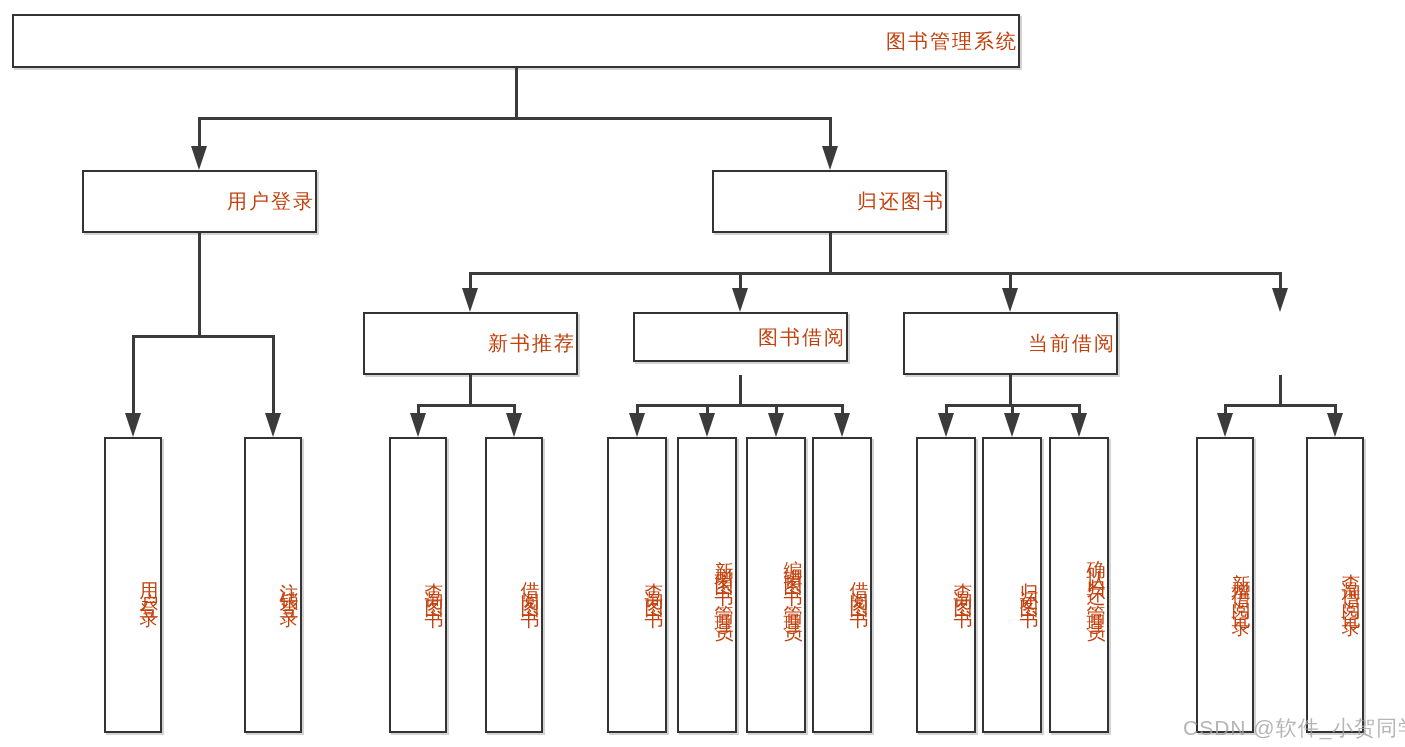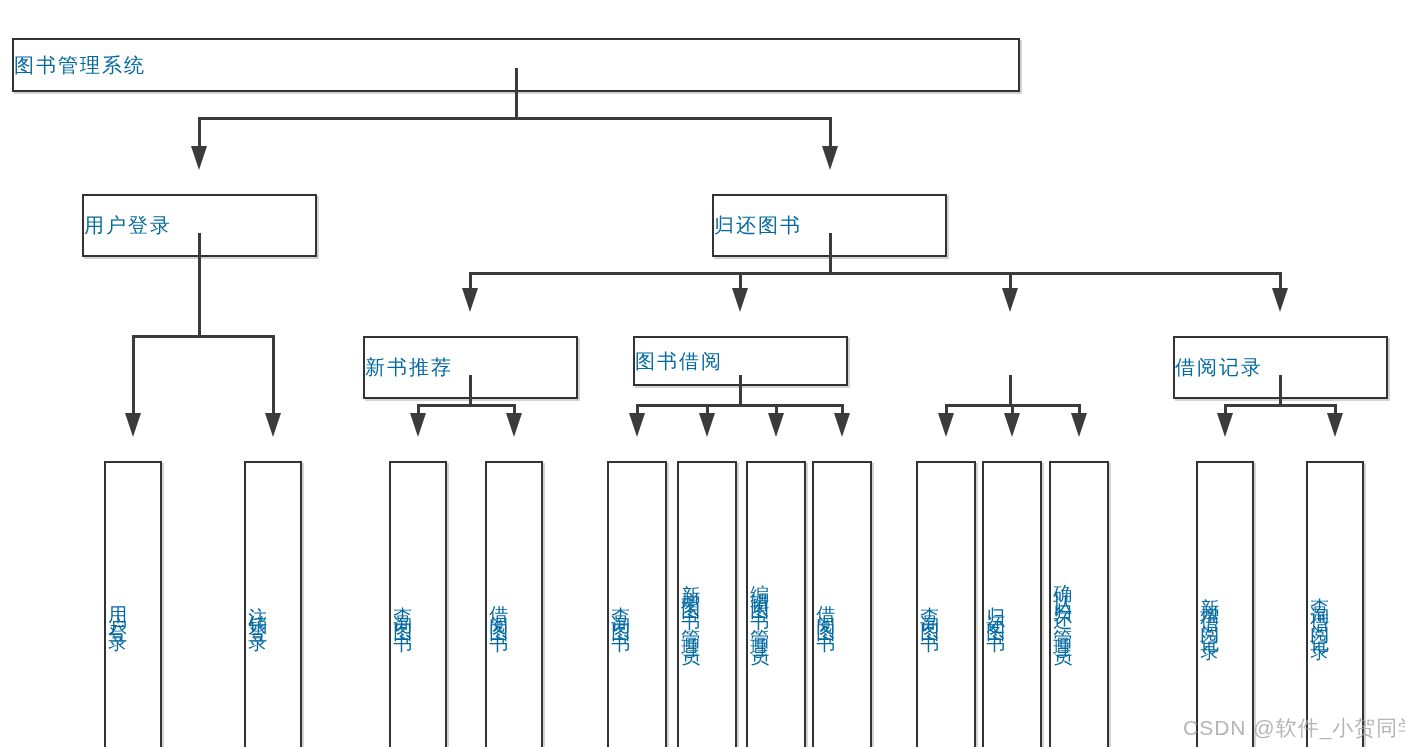--- a/index.html
+++ b/index.html
@@ -11,24 +11,23 @@
     font-family: "Liberation Sans", "DejaVu Sans", sans-serif;
     overflow: hidden;
   }
   .box {
     position: absolute;
     box-sizing: border-box;
     border: 2px solid #333333;
     background: #ffffff;
     display: flex;
     align-items: center;
-    justify-content: flex-start;
-    color: #0369a1;
+    justify-content: flex-end;
+    color: #c2410c;
     box-shadow: 2px 2px 0 rgba(80,80,80,0.25);
-    margin-top: 24px;
   }
   .hlabel {
     font-size: 20px;
     letter-spacing: 2px;
     white-space: nowrap;
   }
   .vlabel {
     writing-mode: vertical-rl;
     text-orientation: mixed;
     font-size: 19px;
@@ -99,22 +98,22 @@
   <div class="arrow" style="left:1002px; top:288px;"></div>
   <div class="vline" style="left:1279px; top:272px; width:3px; height:18px;"></div>
   <div class="arrow" style="left:1272px; top:288px;"></div>
 
   <div class="box" style="left:363px; top:312px; width:215px; height:63px;">
     <span class="hlabel">新书推荐</span>
   </div>
   <div class="box" style="left:633px; top:312px; width:215px; height:50px;">
     <span class="hlabel">图书借阅</span>
   </div>
-  <div class="box" style="left:1173px; top:312px; width:215px; height:63px;">
-    <span class="hlabel">借阅记录</span>
+  <div class="box" style="left:903px; top:312px; width:215px; height:63px;">
+    <span class="hlabel">当前借阅</span>
   </div>
 
   <div class="vline" style="left:469px; top:375px; width:3px; height:31px;"></div>
   <div class="hline" style="left:417px; top:404px; width:99px; height:3px;"></div>
   <div class="vline" style="left:417px; top:404px; width:3px; height:11px;"></div>
   <div class="arrow" style="left:410px; top:413px;"></div>
   <div class="vline" style="left:513px; top:404px; width:3px; height:11px;"></div>
   <div class="arrow" style="left:506px; top:413px;"></div>
 
   <div class="vline" style="left:739px; top:375px; width:3px; height:31px;"></div>

